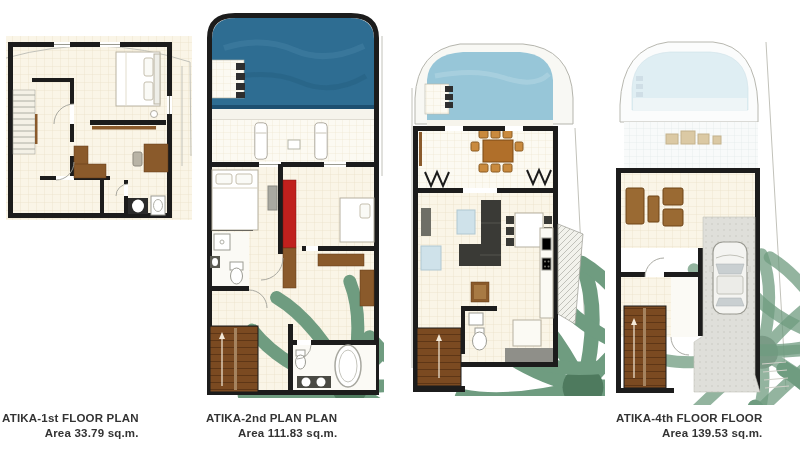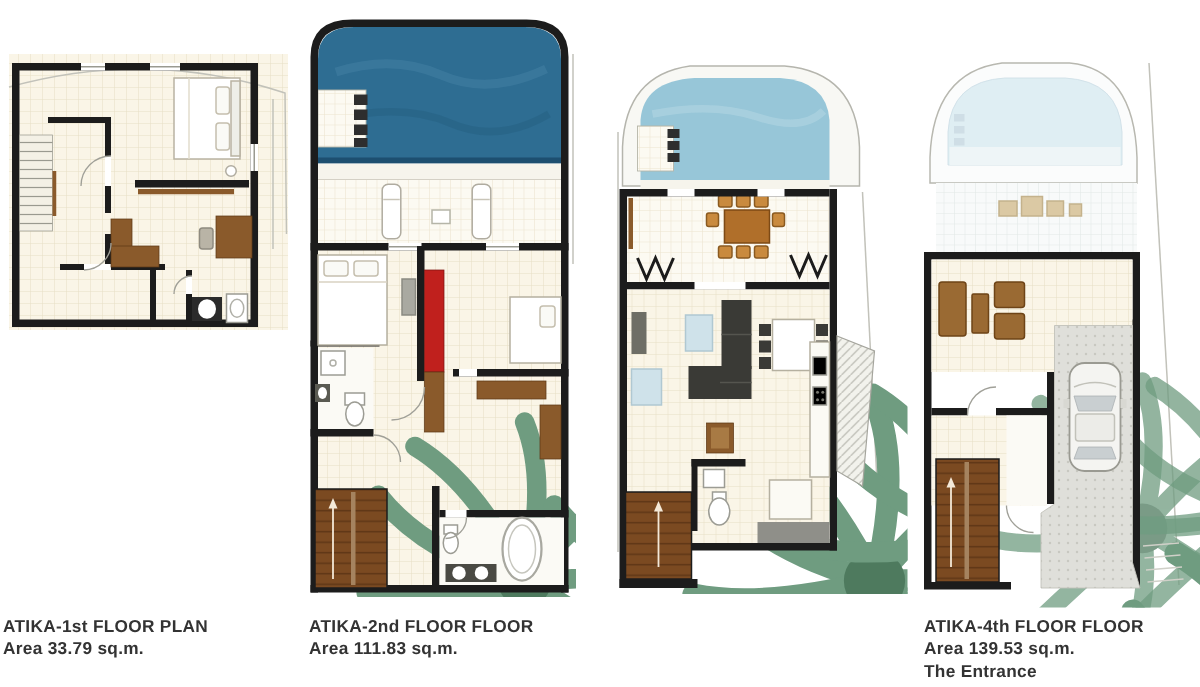--- a/index.html
+++ b/index.html
@@ -1,17 +1,17 @@
 <!DOCTYPE html>
 <html><head>
 <meta charset="utf-8">
 <style>
   html,body{margin:0;padding:0;background:#ffffff;}
   .canvas{position:relative;width:800px;height:458px;background:#ffffff;overflow:hidden;
-          font-family:"Liberation Sans",sans-serif;}
+          font-family:"Liberation Sans",sans-serif;text-align:right;}
   .plan{position:absolute;margin:0;padding:0;}
   .caption{position:absolute;color:#333333;font-weight:bold;font-size:11.5px;line-height:15px;
            letter-spacing:0.2px;white-space:nowrap;}
   .caption div:empty{display:none;}
   svg{display:block;}
   .wall{fill:#1c1c1c;}
   .arc{fill:none;stroke:#a0a098;stroke-width:0.9;}
   .site{stroke:#c2c2ba;stroke-width:1;fill:none;}
 </style>
 </head>
@@ -434,23 +434,22 @@
       </g>
     </svg>
   </figure>
 
   <div class="caption" style="left:2px;top:411px">
     <div>ATIKA-1st FLOOR PLAN</div>
     <div>Area 33.79 sq.m.</div>
 
   </div>
   <div class="caption" style="left:206px;top:411px">
-    <div>ATIKA-2nd FLOOR FLOOR</div>
+    <div>ATIKA-2nd PLAN PLAN</div>
     <div>Area 111.83 sq.m.</div>
 
   </div>
   <div class="caption" style="left:616px;top:411px">
     <div>ATIKA-4th FLOOR FLOOR</div>
     <div>Area 139.53 sq.m.</div>
-    <div>The Entrance</div>
   </div>
 
 </div>
 
 </body></html>

